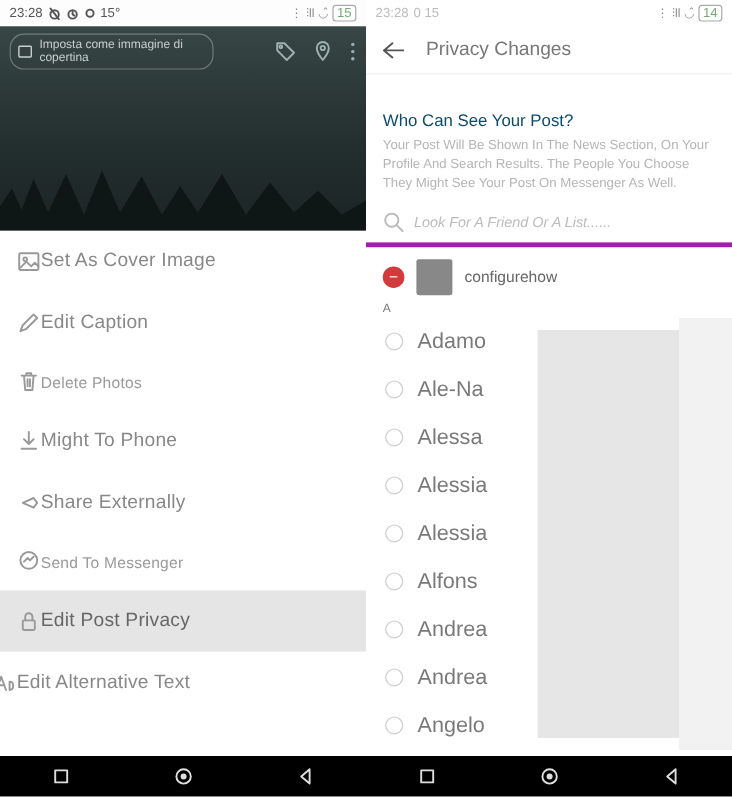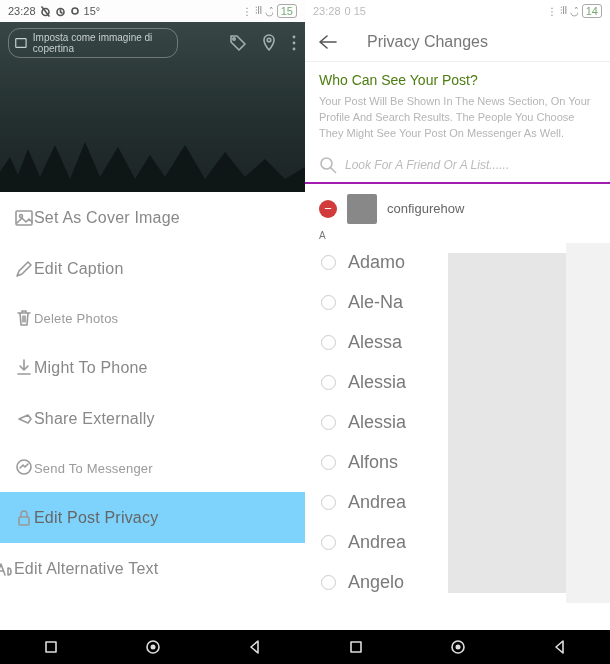--- a/index.html
+++ b/index.html
@@ -13,30 +13,30 @@
 .hero { height: 170px; background: linear-gradient(#5a6b6b, #2a3636 60%, #1b2020); position: relative; }
 .hero-overlay { position: absolute; inset: 0; background: rgba(30,40,40,0.55); }
 .hero-top { position: absolute; top: 6px; left: 8px; right: 8px; display: flex; align-items: center; gap: 6px; }
 .hero-chip { display: flex; align-items: center; gap: 6px; border: 1px solid rgba(255,255,255,0.3); border-radius: 12px; padding: 3px 6px; color: #c7cfcf; font-size: 10px; max-width: 170px; }
 .hero-chip .ic { width: 14px; height: 14px; }
 .hero-icons { margin-left: auto; display: flex; align-items: center; gap: 14px; color: #9fb0b0; }
 .trees { position: absolute; left: 0; right: 0; bottom: 0; height: 55px; }
 .menu { background: #fff; }
 .menu-item { display: flex; align-items: center; gap: 0; padding: 0 14px; height: 51px; color: #888; font-size: 16px; font-weight: 500; letter-spacing: 0.2px; }
 .menu-item.small { font-size: 13px; height: 48px; color: #9a9a9a; }
-.menu-item.active { background: #7dd3fc; color: #666; text-align: right; }
+.menu-item.active { background: #e5e5e5; color: #666; text-align: right; }
 .menu-item .ic { width: 20px; height: 20px; flex-shrink: 0; }
 .cut { position: absolute; left: -6px; }
-.phone-right .topbar { height: 40px; display: flex; align-items: center; gap: 30px; padding: 0 14px; border-bottom: 1px solid #eee; }
+.phone-right .topbar { height: 40px; display: flex; align-items: center; gap: 18px; padding: 0 14px; border-bottom: 1px solid #eee; }
 .phone-right .topbar .title { font-size: 16px; color: #777; }
 .section { padding: 10px 14px 6px; }
-.section h2 { font-size: 14px; color: #4d7c0f; font-weight: 500; margin-bottom: 6px; }
+.section h2 { font-size: 14px; color: #0c4a6e; font-weight: 500; margin-bottom: 6px; margin-top: 20px; }
 .section p { font-size: 11px; color: #b5b5b5; line-height: 1.45; }
 .section .link { color: #b5b5b5; font-size: 11px; margin-top: 8px; display: block; }
-.searchbar { display: flex; align-items: center; gap: 8px; padding: 8px 14px; border-bottom: 2px solid #a21caf; justify-content: space-between; }
+.searchbar { display: flex; align-items: center; gap: 8px; padding: 8px 14px; border-bottom: 4px solid #a21caf; justify-content: space-between; }
 .searchbar input { border: none; outline: none; font-size: 12px; color: #888; font-style: italic; flex: 1; }
 .searchbar input::placeholder { color: #bbb; font-style: italic; }
 .selected-row { display: flex; align-items: center; gap: 10px; padding: 10px 14px 4px; }
 .badge-minus { width: 18px; height: 18px; border-radius: 50%; background: #d23b3b; display: flex; align-items: center; justify-content: center; color: #fff; font-size: 13px; line-height: 1; }
 .avatar { width: 30px; height: 30px; background: #888; border-radius: 2px; }
 .selected-name { font-size: 13px; color: #666; }
 .alpha { font-size: 10px; color: #777; padding: 2px 14px; }
 .friends { position: relative; }
 .friend-row { display: flex; align-items: center; gap: 12px; padding: 0 16px; height: 40px; }
 .circ { width: 15px; height: 15px; border: 1.5px solid #ccc; border-radius: 50%; }

